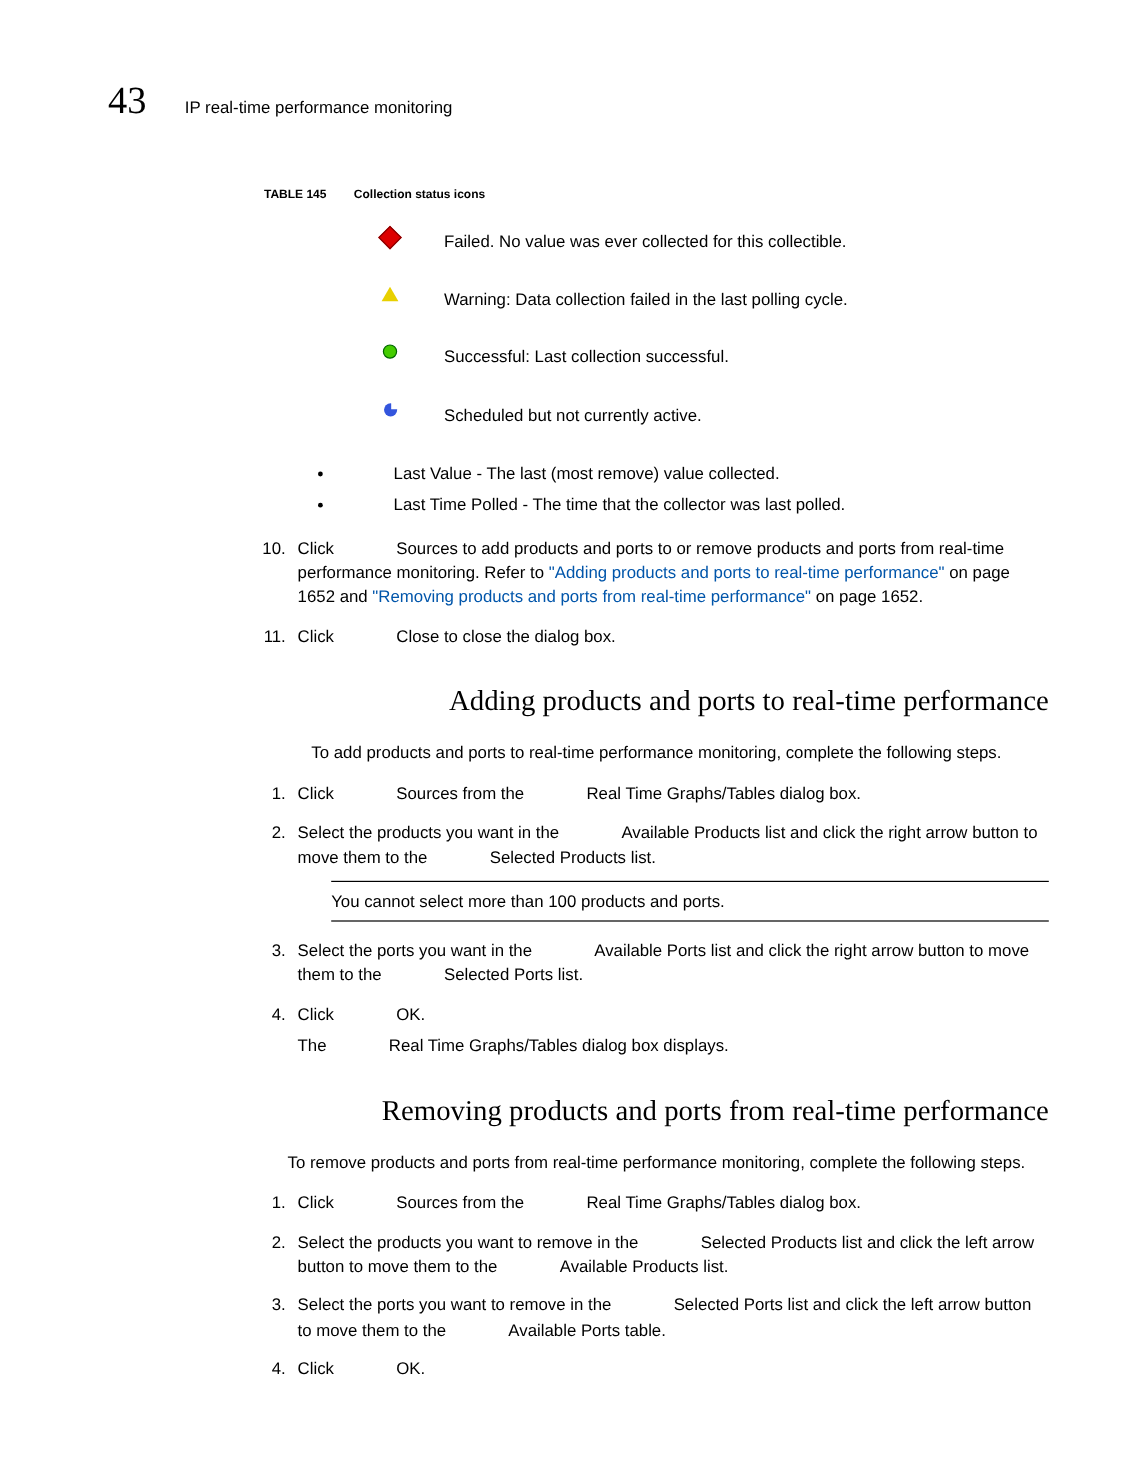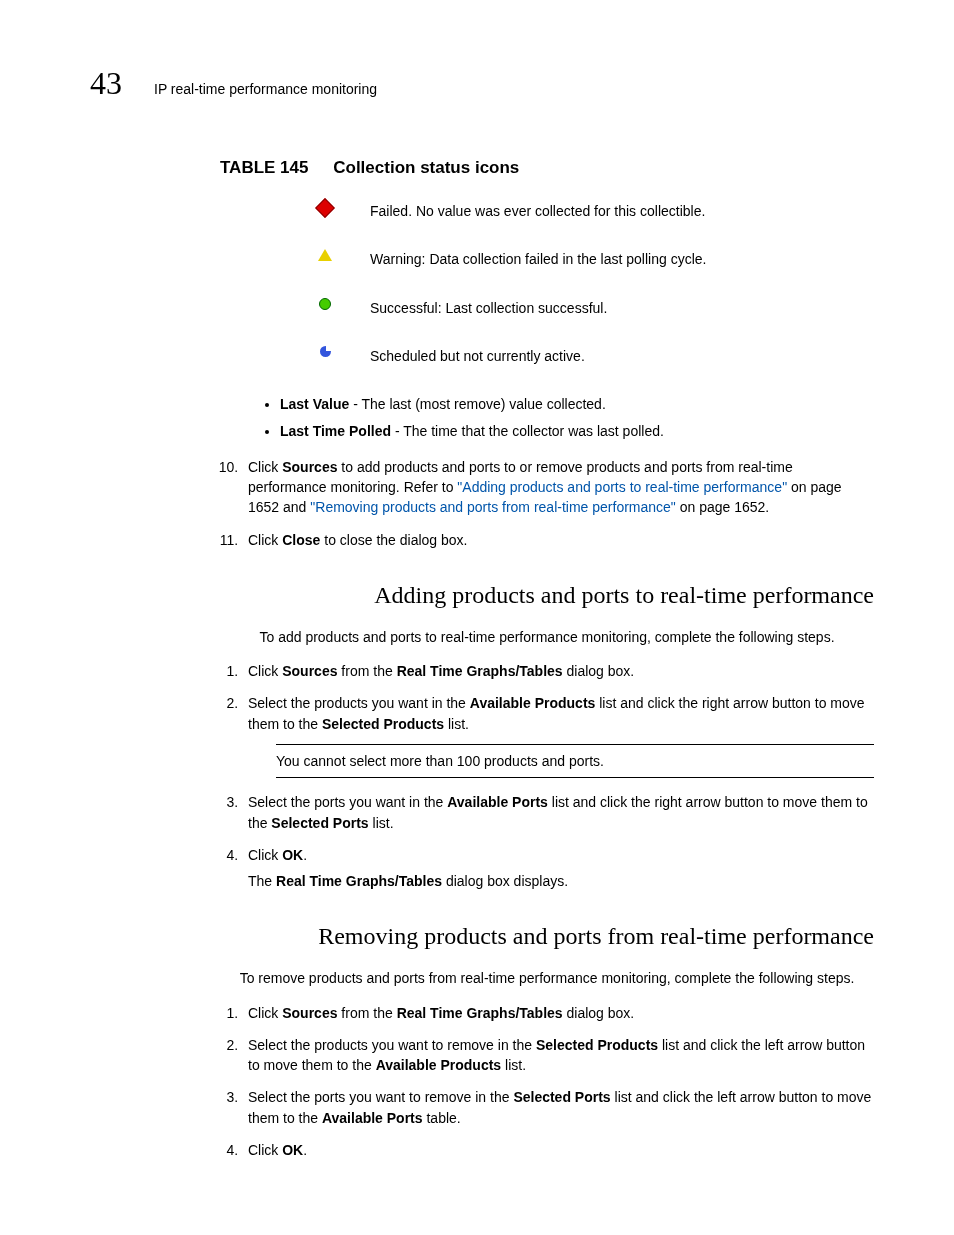--- a/index.html
+++ b/index.html
@@ -22,21 +22,21 @@
   .chap-num {
     font-family: Georgia, 'Times New Roman', serif;
     font-size: 32px;
     font-weight: 400;
   }
   .chap-title {
     font-size: 14px;
   }
   .table-caption {
     margin-bottom: 20px;
-    font-size: 17px;
+    font-size: 10px;
   }
   .table-caption .tbl-label {
     font-weight: bold;
     margin-right: 20px;
   }
   .table-caption .tbl-title {
     font-weight: bold;
   }
   .icon-row {
     display: flex;
@@ -92,21 +92,21 @@
   }
   ul.bullets li { margin-bottom: 6px; }
   ol.steps {
     margin: 0 0 20px 0;
     padding-left: 22px;
   }
   ol.steps > li {
     margin-bottom: 12px;
     padding-left: 6px;
   }
-  .bold { font-weight: bold; }
+  .bold { font-weight: normal; margin-left: 48px; }
   .link { color: #0055aa; }
   h2.section {
     font-family: Georgia, 'Times New Roman', serif;
     font-weight: 400;
     font-size: 24px;
     margin: 28px 0 14px 0;
     text-align: right;
   }
   .intro {
     margin-bottom: 14px;

